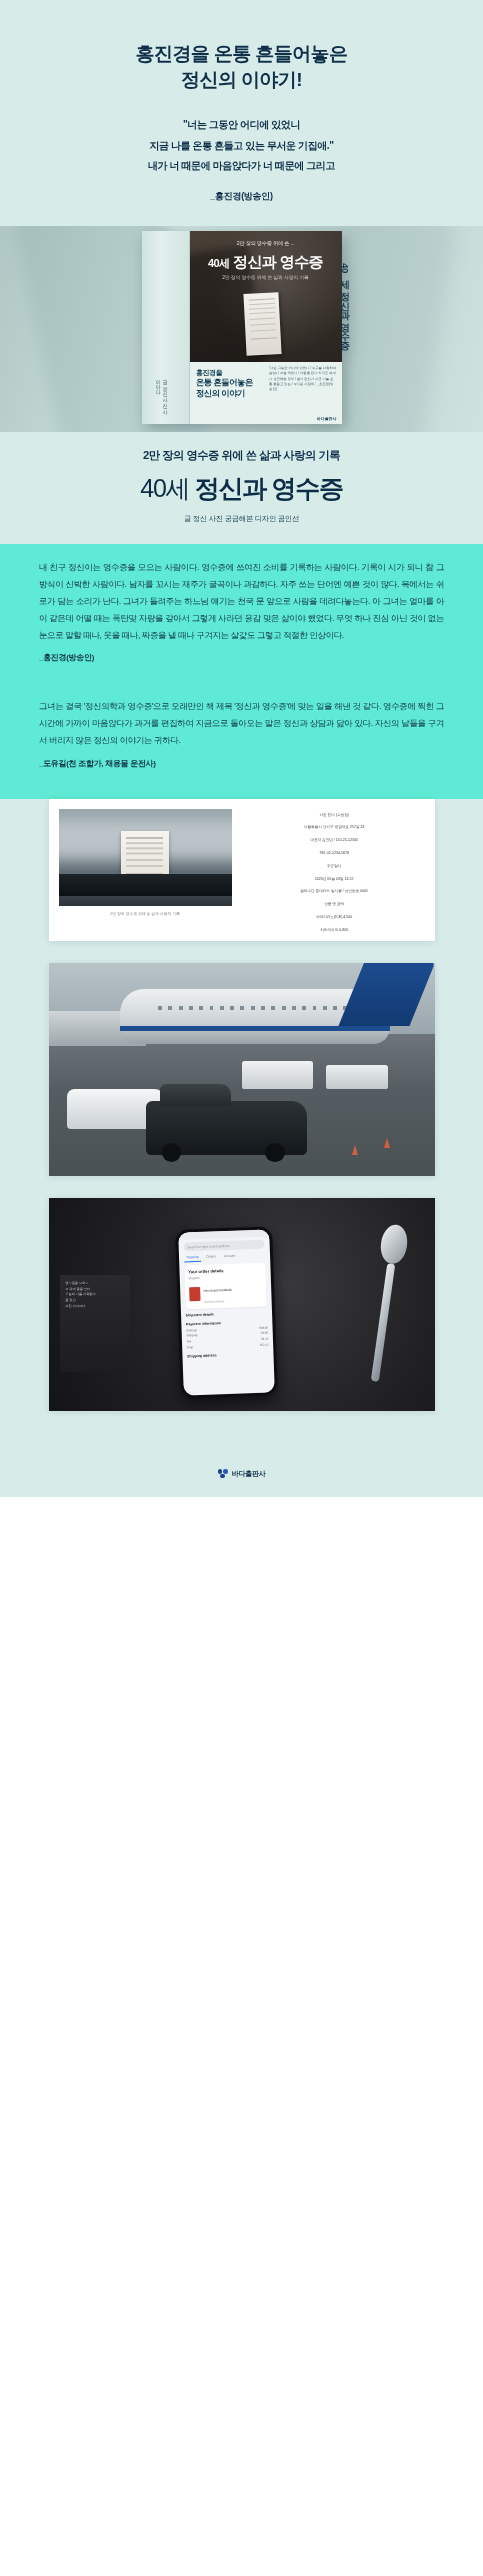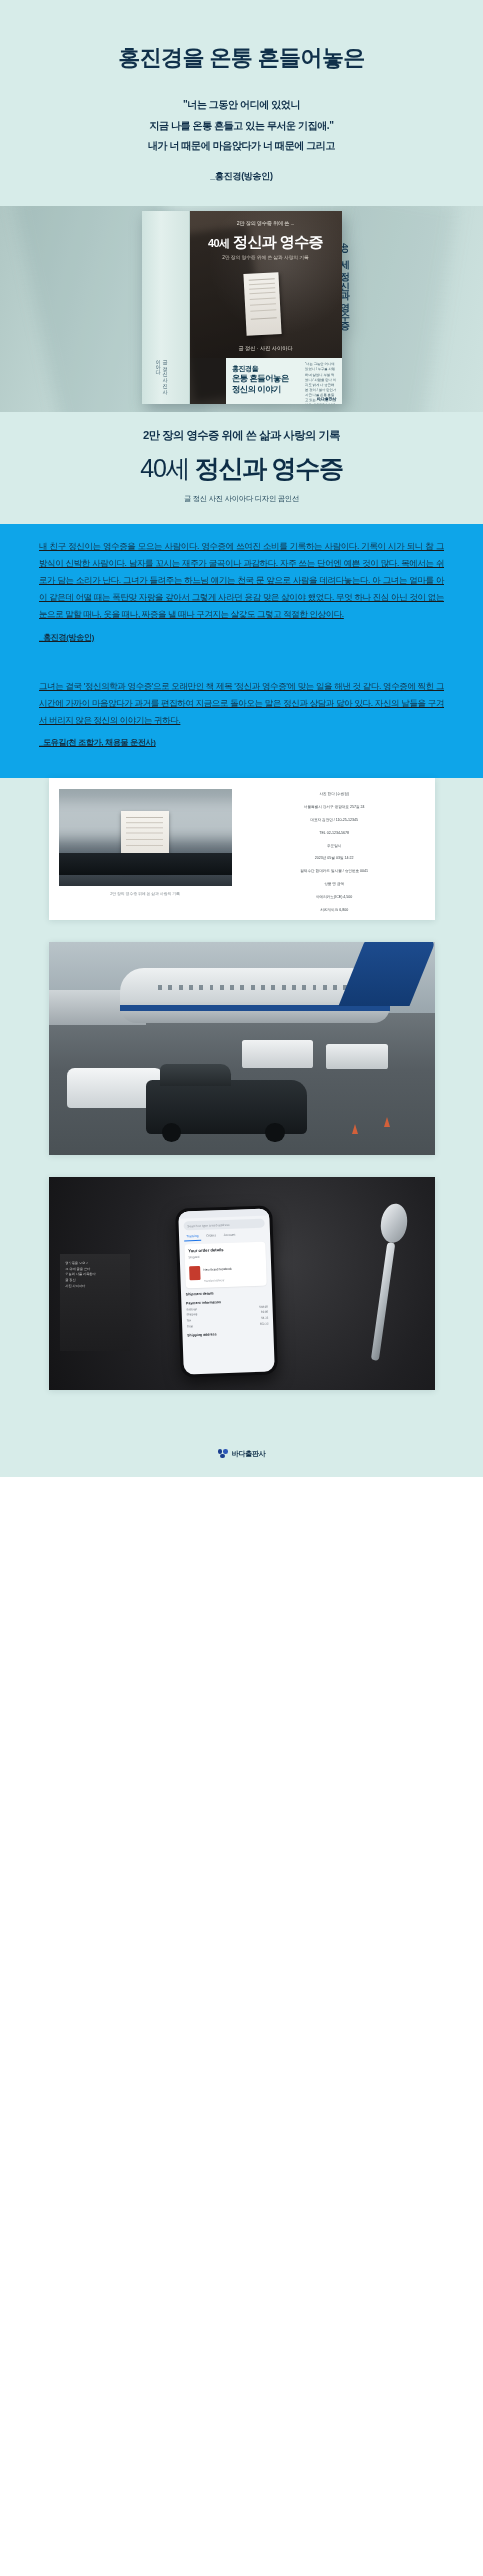--- a/index.html
+++ b/index.html
@@ -24,21 +24,21 @@
 
   
   .hero {
     background: #d7ece9;
     padding: 28px 0 23px 0;
     text-align: center;
   }
   .hero-title {
     font-family: "Liberation Sans", sans-serif;
     font-weight: bold;
-    font-size: 22px;
+    font-size: 19px;
     line-height: 1.38;
     color: #10304a;
     letter-spacing: -0.6px;
     padding: 0 26px;
   }
   .hero-title .em {
     color: #10304a;
   }
   .hero-title .line2 {
     display: block;
@@ -204,24 +204,23 @@
   .front-author {
     position: absolute;
     bottom: 52px; left: 0; right: 0;
     text-align: center;
     color: #e6e1d8;
     font-size: 5.2px;
   }
   .front-band {
     position: absolute;
     left: 0; right: 0; bottom: 0;
-    height: 46px;
+    height: 62px;
     background: #e8f3f0;
     display: flex;
-    margin-left: 36px;
   }
   .band-left {
     width: 77px;
     padding: 5.8px 3.9px 0 6.4px;
     color: #123c52;
   }
   .band-left .b1 { font-size: 7px; font-weight: bold; letter-spacing: -0.4px; line-height:1.3; }
   .band-left .b2 { font-size: 8.4px; font-weight: bold; letter-spacing: -0.5px; line-height:1.3; }
   .band-right {
     flex: 1;
@@ -260,23 +259,22 @@
   .booktitle .age { font-weight: normal; }
   .credits {
     margin-top: 9px;
     font-size: 7.4px;
     color: #24485c;
     letter-spacing: -0.3px;
   }
 
   
   .reviews {
-    background: #0ea5e9;
+    background: #5eead4;
     padding: 6.4px 39px 30px 39px;
-    text-decoration: underline;
   }
   .review-body {
     font-size: 8.5px;
     line-height: 2.0;
     color: #123349;
     letter-spacing: -0.4px;
     text-align: justify;
   }
   .review-sign {
     margin-top: 7.7px;
@@ -486,20 +484,21 @@
   .footer-mark i:nth-child(3){left:2.6px;bottom:0;background:#1a3f8f;}
 </style>
 </head>
 <body>
 
 <div class="page">
 
   <section class="hero">
     <h1 class="hero-title">
       <span class="em">홍진경을 온통 흔들어놓은</span>
+      <span class="line2">정신의 이야기!</span>
     </h1>
 
     <div class="hero-quote">
       <span class="q-line">"너는 그동안 어디에 있었니</span>
       <span class="q-line">지금 나를 온통 흔들고 있는 무서운 기집애."</span>
       <span class="q-line">내가 너 때문에 마음앉다가 너 때문에 그리고</span>
     </div>
 
     <div class="hero-attrib">_홍진경(방송인)</div>
   </section>
@@ -536,21 +535,21 @@
       </div>
     </div>
   </section>
 
   <section class="titleblock">
     <div class="tagline">2만 장의 영수증 위에 쓴 삶과 사랑의 기록</div>
     <div class="booktitle">
       <span class="age">40세</span>
       <span>정신과 영수증</span>
     </div>
-    <div class="credits">글 정신  사진 사이아다  디자인 곰인선</div>
+    <div class="credits">글 정신  사진 궁금해본  디자인 곰인선</div>
   </section>
 
   <section class="reviews">
     <div class="review-block">
       <p class="review-body">내 친구 정신이는 영수증을 모으는 사람이다. 영수증에 쓰여진 소비를 기록하는 사람이다. 기록이 시가 되니 참 그 방식이 신박한 사람이다. 남자를 꼬시는 재주가 굴곡이나 과감하다. 자주 쓰는 단어엔 예쁜 것이 많다. 목에서는 쉬로가 담는 소리가 난다. 그녀가 들려주는 하느님 얘기는 천국 문 앞으로 사람을 데려다놓는다. 아 그녀는 얼마를 아이 같은데 어떨 때는 폭탄맞 자랑을 갚아서 그렇게 사라던 용감 맞은 삶이야 했었다. 무엇 하나 진심 아닌 것이 없는 눈으로 말할 때나, 웃을 때나, 짜증을 낼 때나 구겨지는 살갗도 그렇고 적절한 인상이다.</p>
       <div class="review-sign">_홍진경(방송인)</div>
     </div>
     <div class="review-block">
       <p class="review-body">그녀는 결국 '정신의학과 영수증'으로 오래만인 책 제목 '정신과 영수증'에 맞는 일을 해낸 것 같다. 영수증에 찍힌 그 시간에 가까이 마음앉다가 과거를 편집하여 지금으로 돌아오는 말은 정신과 상담과 닮아 있다.
 자신의 날들을 구겨서 버리지 않은 정신의 이야기는 귀하다.</p>

